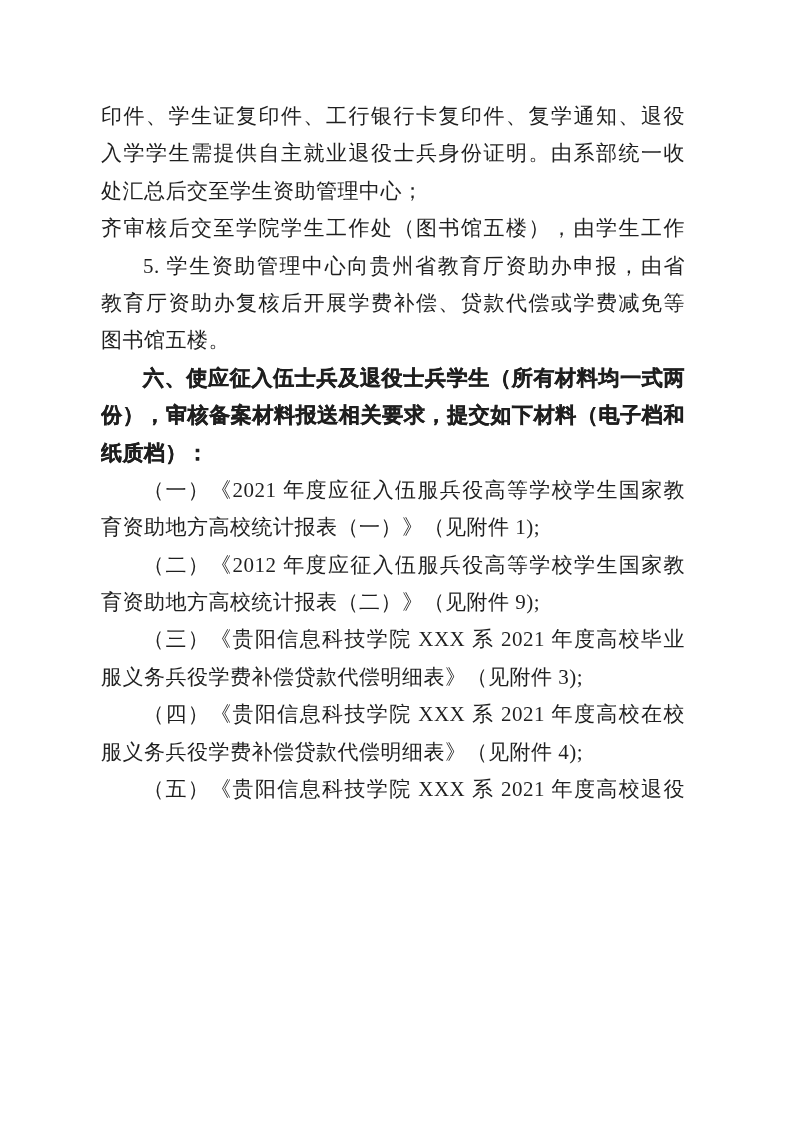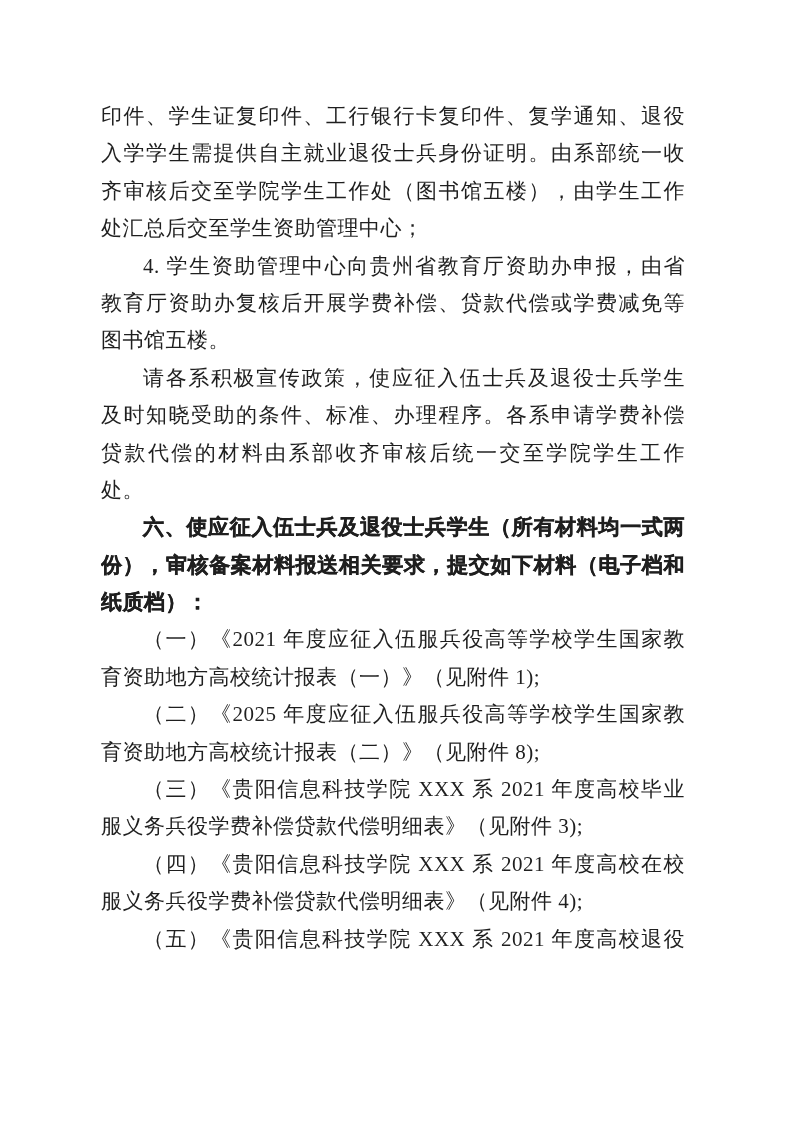--- a/index.html
+++ b/index.html
@@ -50,46 +50,40 @@
   }
 </style>
 </head>
 <body>
 
 <div class="page">
   <div class="text-block" id="doc" style="color: rgb(31, 31, 31);">
       <div class="para">
         <div class="line j">印件、学生证复印件、工行银行卡复印件、复学通知、退役</div>
         <div class="line j">入学学生需提供自主就业退役士兵身份证明。由系部统一收</div>
+        <div class="line">处汇总后交至学生资助管理中心；</div>
         <div class="line j">齐审核后交至学院学生工作处（图书馆五楼），由学生工作</div>
-        <div class="line">处汇总后交至学生资助管理中心；</div>
       </div>
       <div class="para">
-        <div class="line j ind">4. 学生资助管理中心向贵州省教育厅资助办申报，由省</div>
+        <div class="line j ind">5. 学生资助管理中心向贵州省教育厅资助办申报，由省</div>
         <div class="line j">教育厅资助办复核后开展学费补偿、贷款代偿或学费减免等</div>
         <div class="line">图书馆五楼。</div>
-      </div>
-      <div class="para">
-        <div class="line j ind">请各系积极宣传政策，使应征入伍士兵及退役士兵学生</div>
-        <div class="line j">及时知晓受助的条件、标准、办理程序。各系申请学费补偿</div>
-        <div class="line j">贷款代偿的材料由系部收齐审核后统一交至学院学生工作</div>
-        <div class="line">处。</div>
       </div>
       <div class="para bold">
         <div class="line j ind">六、使应征入伍士兵及退役士兵学生（所有材料均一式两</div>
         <div class="line j">份），审核备案材料报送相关要求，提交如下材料（电子档和</div>
         <div class="line">纸质档）：</div>
       </div>
       <div class="para">
         <div class="line j ind">（一）《2021 年度应征入伍服兵役高等学校学生国家教</div>
         <div class="line">育资助地方高校统计报表（一）》（见附件 1);</div>
       </div>
       <div class="para">
-        <div class="line j ind">（二）《2025 年度应征入伍服兵役高等学校学生国家教</div>
-        <div class="line">育资助地方高校统计报表（二）》（见附件 8);</div>
+        <div class="line j ind">（二）《2012 年度应征入伍服兵役高等学校学生国家教</div>
+        <div class="line">育资助地方高校统计报表（二）》（见附件 9);</div>
       </div>
       <div class="para">
         <div class="line j ind">（三）《贵阳信息科技学院 XXX 系 2021 年度高校毕业生</div>
         <div class="line">服义务兵役学费补偿贷款代偿明细表》（见附件 3);</div>
       </div>
       <div class="para">
         <div class="line j ind">（四）《贵阳信息科技学院 XXX 系 2021 年度高校在校生</div>
         <div class="line">服义务兵役学费补偿贷款代偿明细表》（见附件 4);</div>
       </div>
       <div class="para">

